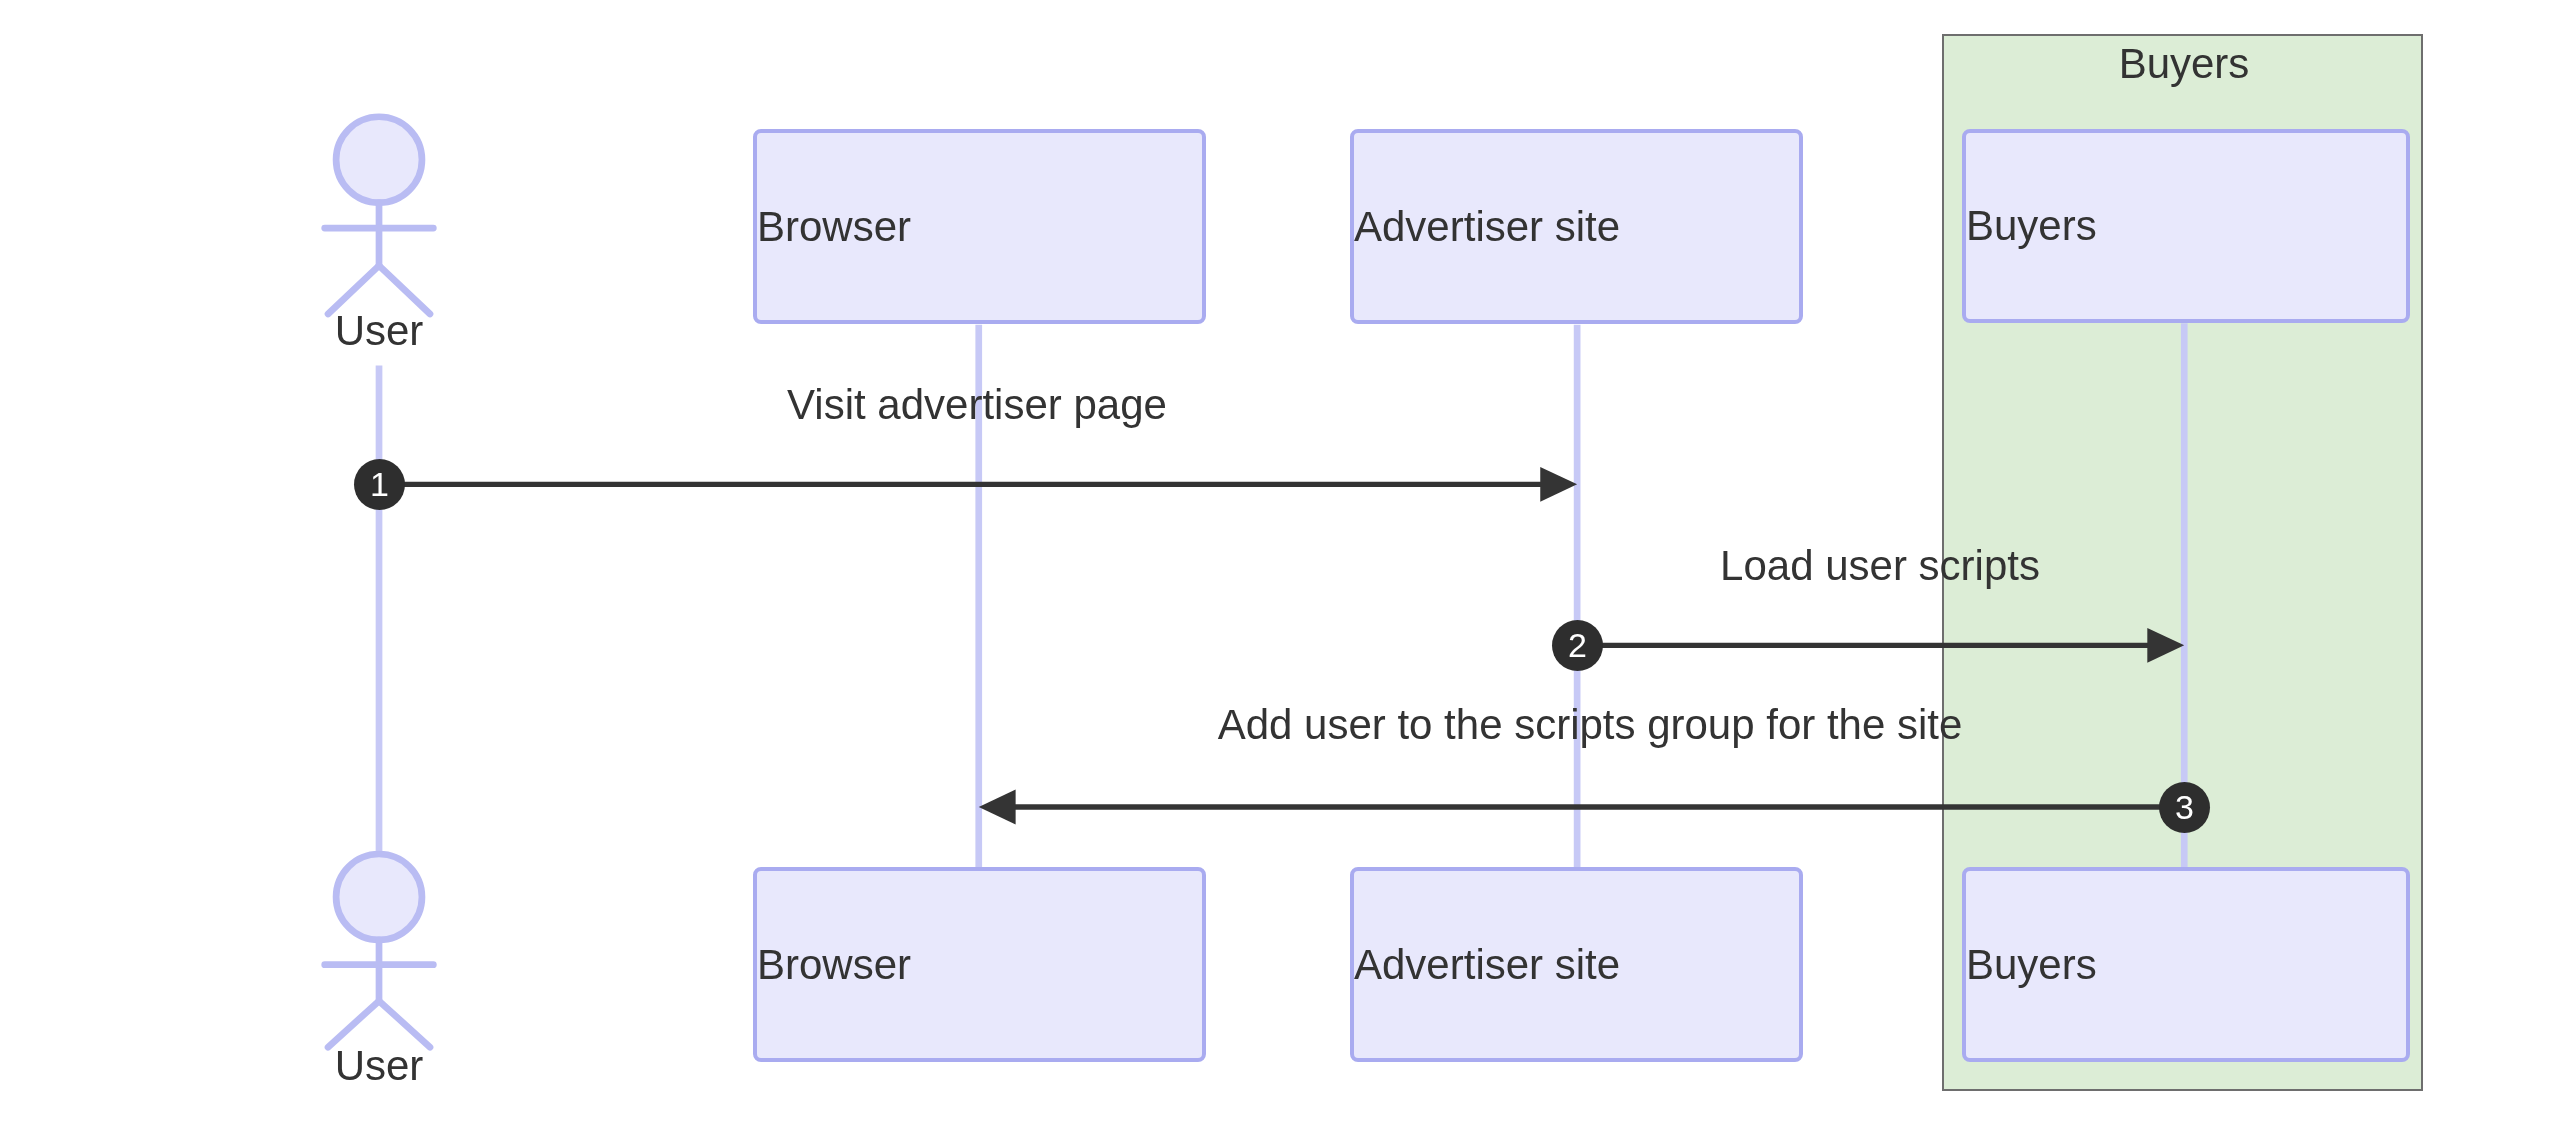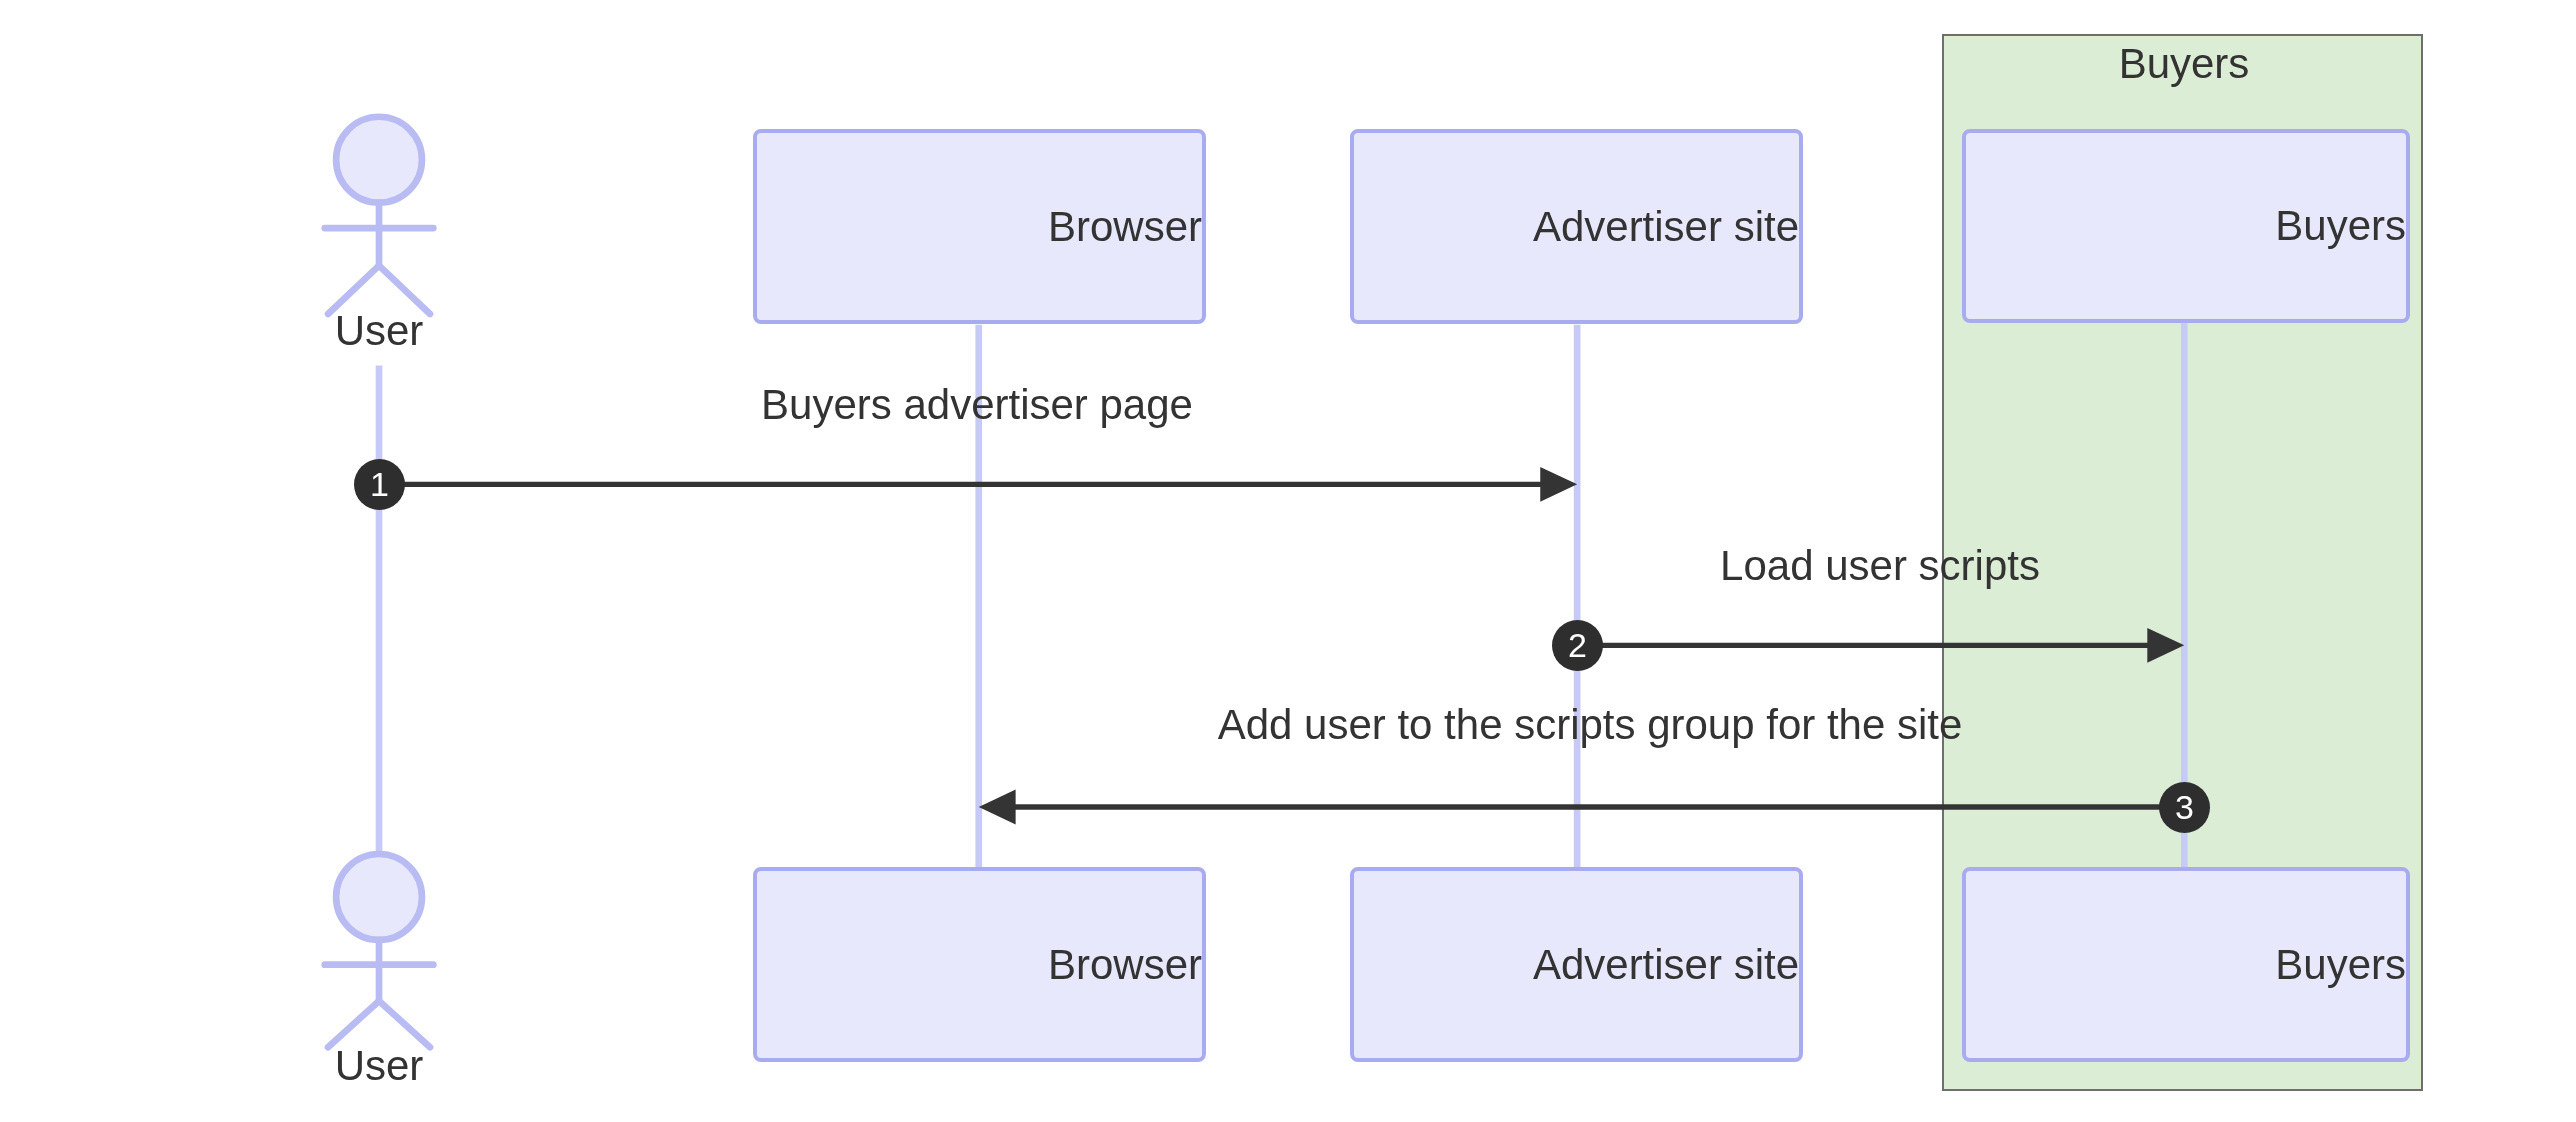--- a/index.html
+++ b/index.html
@@ -8,21 +8,21 @@
     --arrow:#343434; --badge_fill:#2e2e2e; --badge_text:#ffffff; --text:#333333;
   }
   *{margin:0;padding:0;box-sizing:border-box;}
   html,body{width:2576px;height:1123px;background:var(--background);overflow:hidden;}
   .stage{position:relative;width:2576px;height:1123px;font-family:"Liberation Sans",sans-serif;color:var(--text);border-radius:20px;}
   .layer{position:absolute;left:0;top:0;}
   .group-rect{position:absolute;left:1942px;top:34px;width:481px;height:1057px;
     background:var(--group_fill);border:2.7px solid var(--group_border);}
   .pbox{position:absolute;width:453px;height:195px;background:var(--participant_fill);
     border:4px solid var(--participant_border);border-radius:8px;
-    display:flex;align-items:center;justify-content:flex-end;font-size:42px;color:var(--text);}
+    display:flex;align-items:center;justify-content:flex-start;font-size:42px;color:var(--text);}
   .lbl{position:absolute;transform:translateX(-50%);font-size:42px;line-height:1;color:var(--text);white-space:nowrap;}
   .badge{position:absolute;width:51px;height:51px;border-radius:50%;background:var(--badge_fill);
     color:var(--badge_text);display:flex;align-items:center;justify-content:center;font-size:34px;}
   svg .lifeline{stroke:var(--lifeline);stroke-width:10;}
   svg .actor-line{stroke:var(--actor_stroke);stroke-width:10;fill:none;stroke-linecap:round;}
   svg .actor-head{stroke:var(--actor_stroke);stroke-width:10;fill:var(--participant_fill);}
   svg .msg{stroke:var(--arrow);stroke-width:8;}
   svg .head{fill:var(--arrow);stroke:none;}
 </style>
 </head>
@@ -89,21 +89,21 @@
   <div class="pbox" style="left:1350px;top:867px;height:195px;">
     <span>Advertiser site</span>
   </div>
   <div class="pbox" style="left:1962px;top:867px;width:448px;height:195px;">
     <span>Buyers</span>
   </div>
 
   <div class="lbl" style="left:379px;top:310px;">User</div>
   <div class="lbl" style="left:379px;top:1045px;">User</div>
 
-  <div class="lbl" style="left:977px;top:384px;">Buyers advertiser page</div>
+  <div class="lbl" style="left:977px;top:384px;">Visit advertiser page</div>
   <div class="lbl" style="left:1880px;top:545px;">Load user scripts</div>
   <div class="lbl" style="left:1590px;top:704px;">Add user to the scripts group for the site</div>
 
   <div class="badge" style="left:354px;top:459px;">
     <span>1</span>
   </div>
   <div class="badge" style="left:1552px;top:620px;">
     <span>2</span>
   </div>
   <div class="badge" style="left:2159px;top:782px;">

